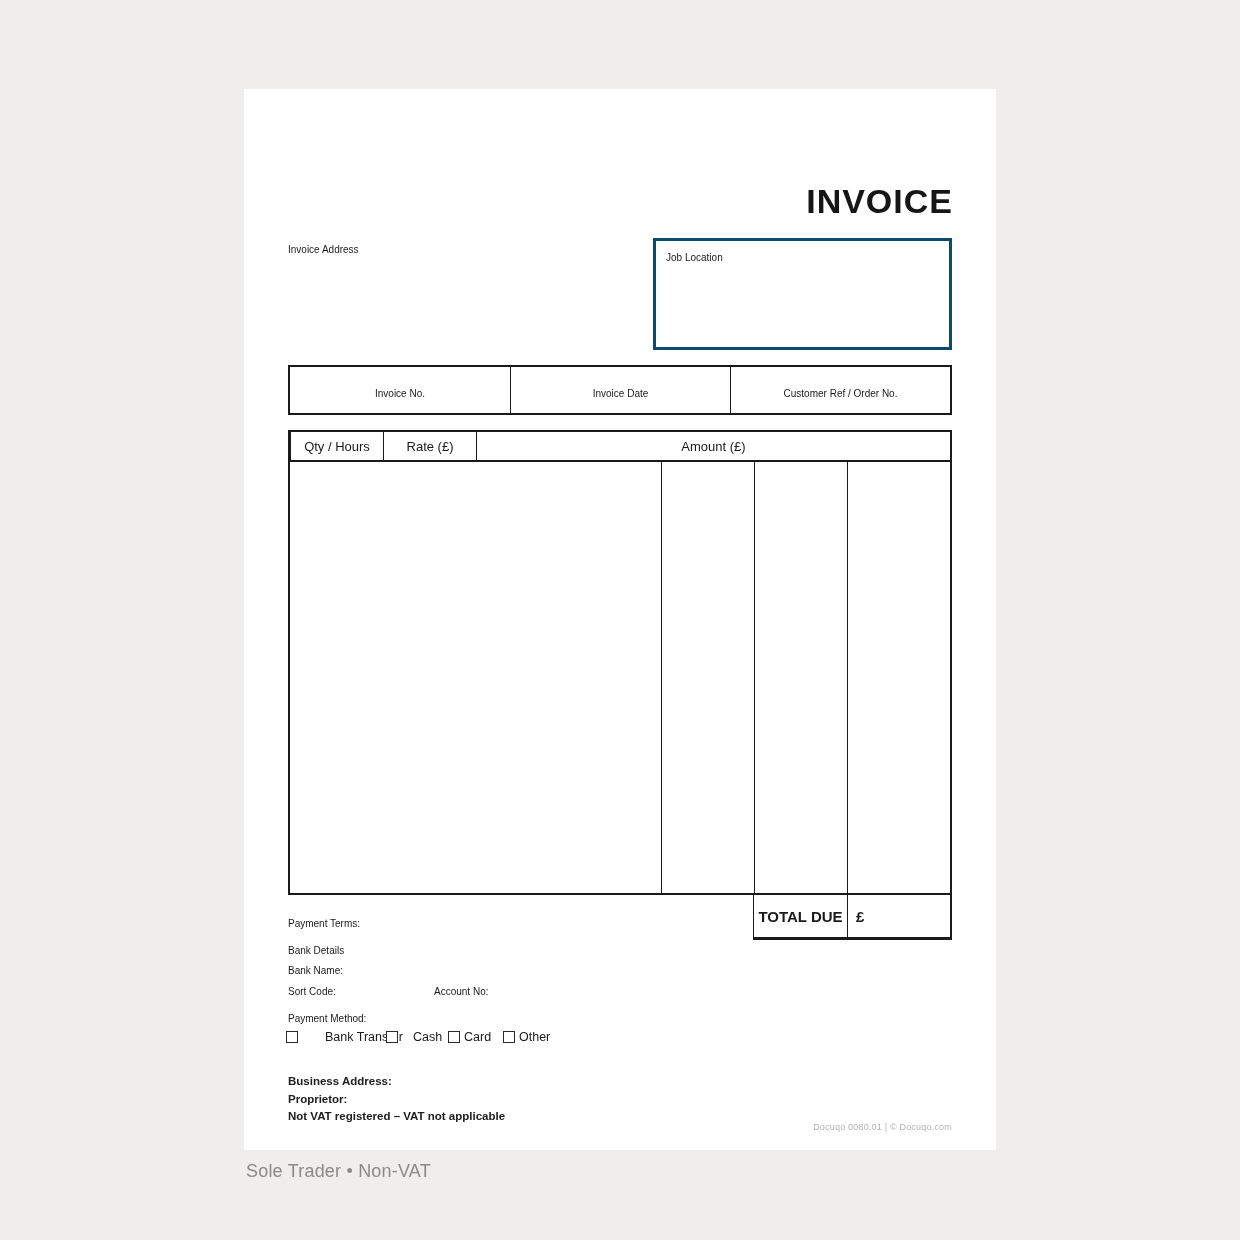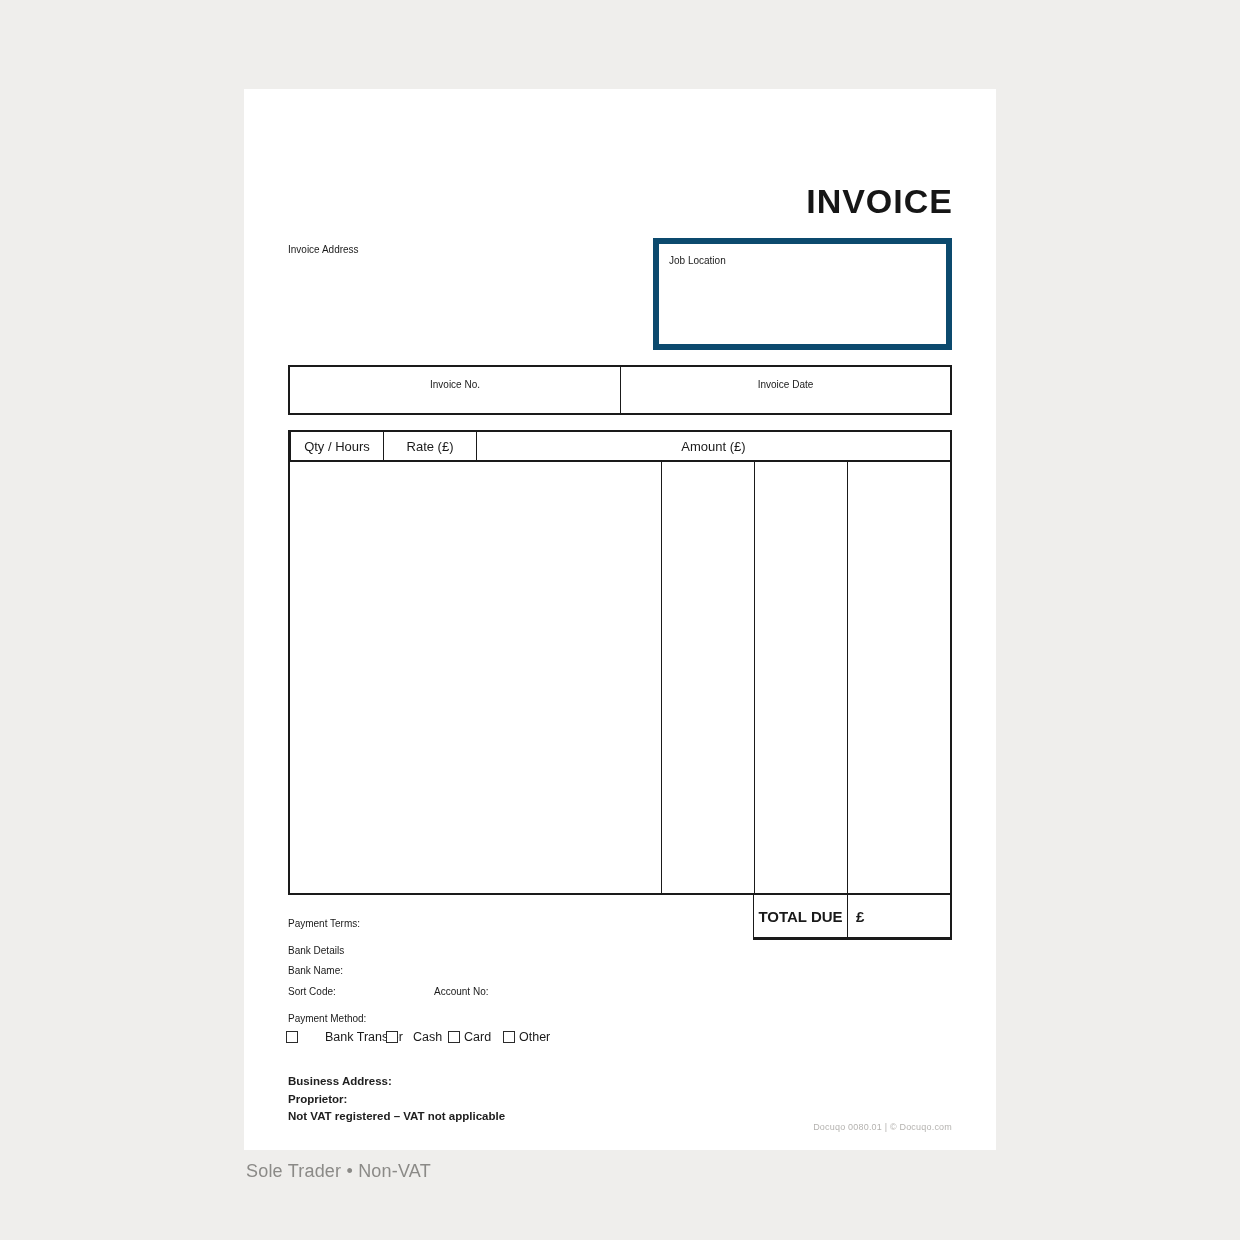--- a/index.html
+++ b/index.html
@@ -26,37 +26,37 @@
     font-size: 34px;
     font-weight: 700;
     letter-spacing: 1px;
     color: #161616;
   }
 
   .job-location-box {
     position: absolute;
     left: 409px; top: 149px;
     width: 299px; height: 112px;
-    border: 6px solid #0c4a6e;
+    border: 3px solid #0c4a6e;
     padding: 6px 10px;
     background: #fff;
   }
 
   
   .meta-table {
     position: absolute;
     left: 44px; top: 276px;
     width: 664px; height: 50px;
     border: 2px solid #1a1a1a;
     display: flex;
   }
   .meta-cell {
     flex: 1 1 25%;
     text-align: center;
-    padding-top: 12px;
+    padding-top: 21px;
   }
   .meta-cell + .meta-cell { border-left: 1px solid #1a1a1a; }
 
   
   .items-table {
     position: absolute;
     left: 44px; top: 341px;
     width: 664px; height: 465px;
     border: 2px solid #1a1a1a;
     display: flex;
@@ -140,20 +140,21 @@
 
   <div class="abs lbl" style="left:44px; top:155px;">Invoice Address</div>
 
   <div class="job-location-box">
     <span class="lbl">Job Location</span>
   </div>
 
   <div class="meta-table">
     <div class="meta-cell lbl">Invoice No.</div>
     <div class="meta-cell lbl">Invoice Date</div>
+    <div class="meta-cell lbl">Customer Ref / Order No.</div>
   </div>
 
   <div class="items-table">
     <div class="items-header">
       <div class="hcell col-qty">Qty / Hours</div>
       <div class="hcell col-rate">Rate (£)</div>
       <div class="hcell col-amount">Amount (£)</div>
     </div>
     <div class="items-body">
       <div class="col-desc"></div>

